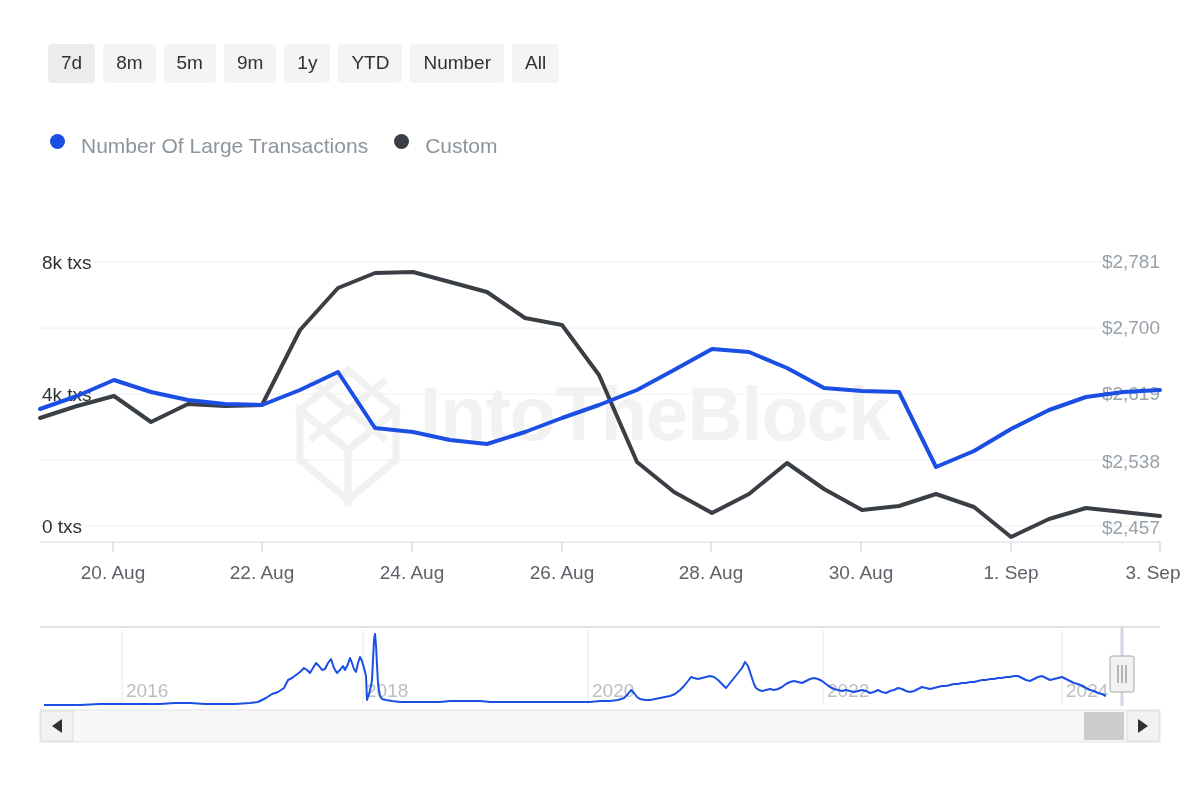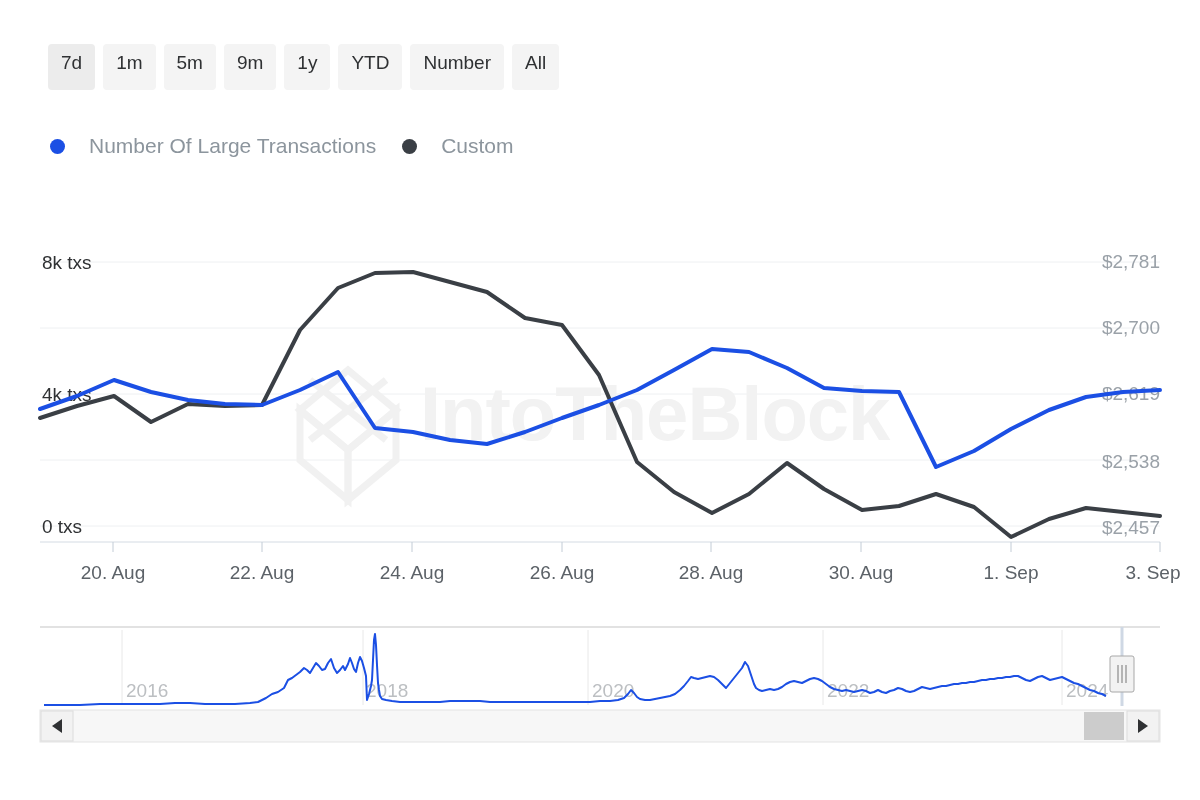--- a/index.html
+++ b/index.html
@@ -25,41 +25,41 @@
     align-items: center;
   }
   .range-btn {
     background: #f4f4f4;
     border: none;
     border-radius: 4px;
     color: #2f3133;
     font-family: "Liberation Sans", sans-serif;
     font-size: 19px;
     line-height: 1;
-    padding: 9px 13px 18px 13px;
+    padding: 9px 13px 11px 13px;
     cursor: pointer;
     white-space: nowrap;
   }
   .range-btn.active {
     background: #ececec;
   }
 
   
   .legend {
     position: absolute;
     left: 50px;
     top: 134px;
     display: flex;
     align-items: center;
     gap: 26px;
   }
   .legend-item {
     display: flex;
-    align-items: center;
-    gap: 24px;
+    align-items: flex-start;
+    gap: 16px;
     cursor: pointer;
   }
   .legend-dot {
     width: 15px;
     height: 15px;
     border-radius: 50%;
     display: inline-block;
   }
   .legend-label {
     font-size: 21px;
@@ -159,21 +159,21 @@
   .nav-handle-stem {
     stroke: #cfd8e4;
     stroke-width: 3;
   }
 </style>
 </head>
 <body>
 
 <div class="range-bar">
   <button class="range-btn active">7d</button>
-  <button class="range-btn">1m</button>
+  <button class="range-btn">8m</button>
   <button class="range-btn">5m</button>
   <button class="range-btn">9m</button>
   <button class="range-btn">1y</button>
   <button class="range-btn">YTD</button>
   <button class="range-btn">Number</button>
   <button class="range-btn">All</button>
 </div>
 
 <div class="legend">
   <div class="legend-item">

